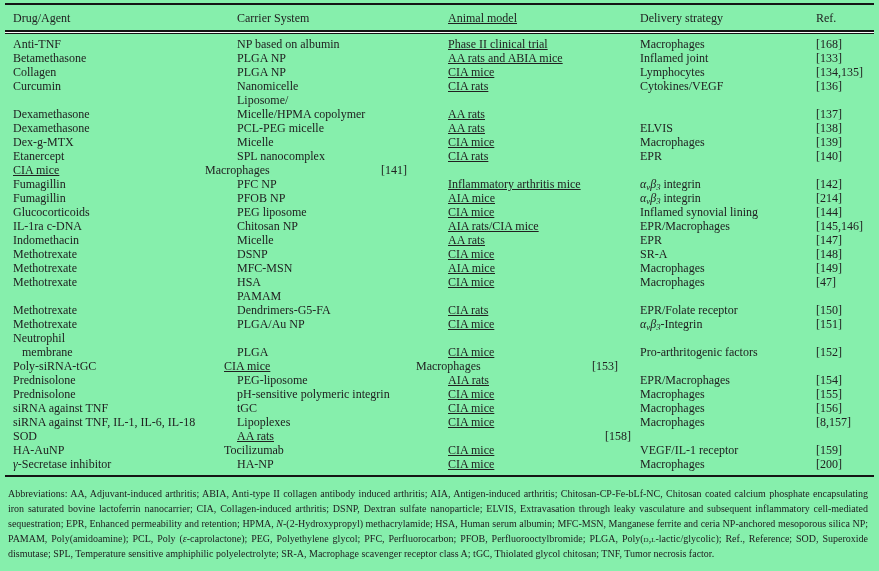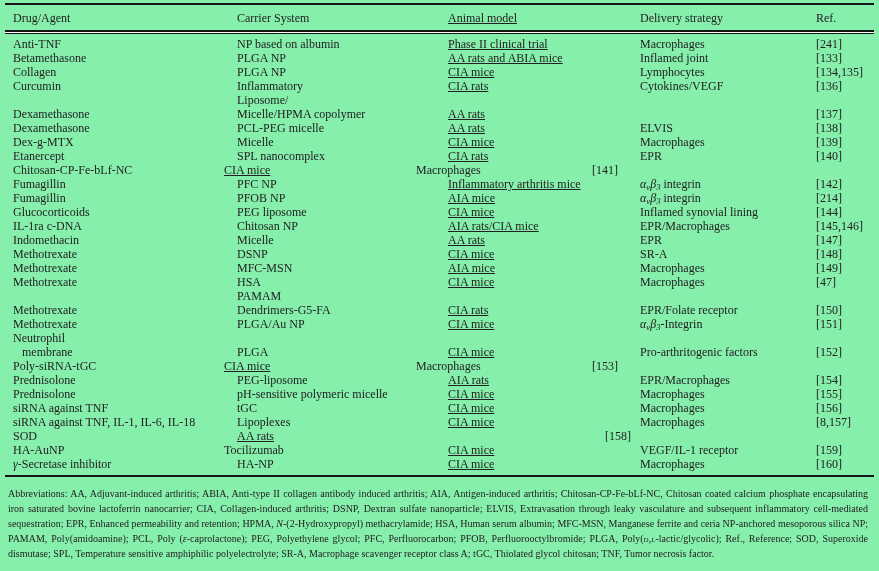--- a/index.html
+++ b/index.html
@@ -60,21 +60,21 @@
           <div class="tcell c1">
             <div class="line">NP based on albumin</div>
           </div>
           <div class="tcell c2">
             <div class="line">Phase II clinical trial</div>
           </div>
           <div class="tcell c3">
             <div class="line">Macrophages</div>
           </div>
           <div class="tcell c4">
-            <div class="line">[241]</div>
+            <div class="line">[168]</div>
           </div>
         </div>
         <div class="trow">
           <div class="tcell c0">
             <div class="line">Betamethasone</div>
           </div>
           <div class="tcell c1">
             <div class="line">PLGA NP</div>
           </div>
           <div class="tcell c2">
@@ -102,21 +102,21 @@
           </div>
           <div class="tcell c4">
             <div class="line">[134,135]</div>
           </div>
         </div>
         <div class="trow">
           <div class="tcell c0">
             <div class="line">Curcumin</div>
           </div>
           <div class="tcell c1">
-            <div class="line">Inflammatory</div>
+            <div class="line">Nanomicelle</div>
           </div>
           <div class="tcell c2">
             <div class="line">CIA rats</div>
           </div>
           <div class="tcell c3">
             <div class="line">Cytokines/VEGF</div>
           </div>
           <div class="tcell c4">
             <div class="line">[136]</div>
           </div>
@@ -184,23 +184,20 @@
             <div class="line">CIA rats</div>
           </div>
           <div class="tcell c3">
             <div class="line">EPR</div>
           </div>
           <div class="tcell c4">
             <div class="line">[140]</div>
           </div>
         </div>
         <div class="trow">
-          <div class="tcell c1">
-            <div class="line">Chitosan-CP-Fe-bLf-NC</div>
-          </div>
           <div class="tcell c2">
             <div class="line">CIA mice</div>
           </div>
           <div class="tcell c3">
             <div class="line">Macrophages</div>
           </div>
           <div class="tcell c4">
             <div class="line">[141]</div>
           </div>
         </div>
@@ -422,21 +419,21 @@
           </div>
           <div class="tcell c4">
             <div class="line">[154]</div>
           </div>
         </div>
         <div class="trow">
           <div class="tcell c0">
             <div class="line">Prednisolone</div>
           </div>
           <div class="tcell c1">
-            <div class="line">pH-sensitive polymeric micelle</div>
+            <div class="line">pH-sensitive polymeric integrin</div>
           </div>
           <div class="tcell c2">
             <div class="line">CIA mice</div>
           </div>
           <div class="tcell c3">
             <div class="line">Macrophages</div>
           </div>
           <div class="tcell c4">
             <div class="line">[155]</div>
           </div>
@@ -513,20 +510,20 @@
           <div class="tcell c1">
             <div class="line">HA-NP</div>
           </div>
           <div class="tcell c2">
             <div class="line">CIA mice</div>
           </div>
           <div class="tcell c3">
             <div class="line">Macrophages</div>
           </div>
           <div class="tcell c4">
-            <div class="line">[160]</div>
+            <div class="line">[200]</div>
           </div>
         </div>
       </div>
     <div class="rule rule-bottom"></div>
   </div>
   <div class="footnote">Abbreviations: AA, Adjuvant-induced arthritis; ABIA, Anti-type II collagen antibody induced arthritis; AIA, Antigen-induced arthritis; Chitosan-CP-Fe-bLf-NC, Chitosan coated calcium phosphate encapsulating iron saturated bovine lactoferrin nanocarrier; CIA, Collagen-induced arthritis; DSNP, Dextran sulfate nanoparticle; ELVIS, Extravasation through leaky vasculature and subsequent inflammatory cell-mediated sequestration; EPR, Enhanced permeability and retention; HPMA, <i>N</i>-(2-Hydroxypropyl) methacrylamide; HSA, Human serum albumin; MFC-MSN, Manganese ferrite and ceria NP-anchored mesoporous silica NP; PAMAM, Poly(amidoamine); PCL, Poly (<i>ε</i>-caprolactone); PEG, Polyethylene glycol; PFC, Perfluorocarbon; PFOB, Perfluorooctylbromide; PLGA, Poly(<span class="sc">d,l</span>-lactic/glycolic); Ref., Reference; SOD, Superoxide dismutase; SPL, Temperature sensitive amphiphilic polyelectrolyte; SR-A, Macrophage scavenger receptor class A; tGC, Thiolated glycol chitosan; TNF, Tumor necrosis factor.</div>
 </div>
 
 </body></html>

